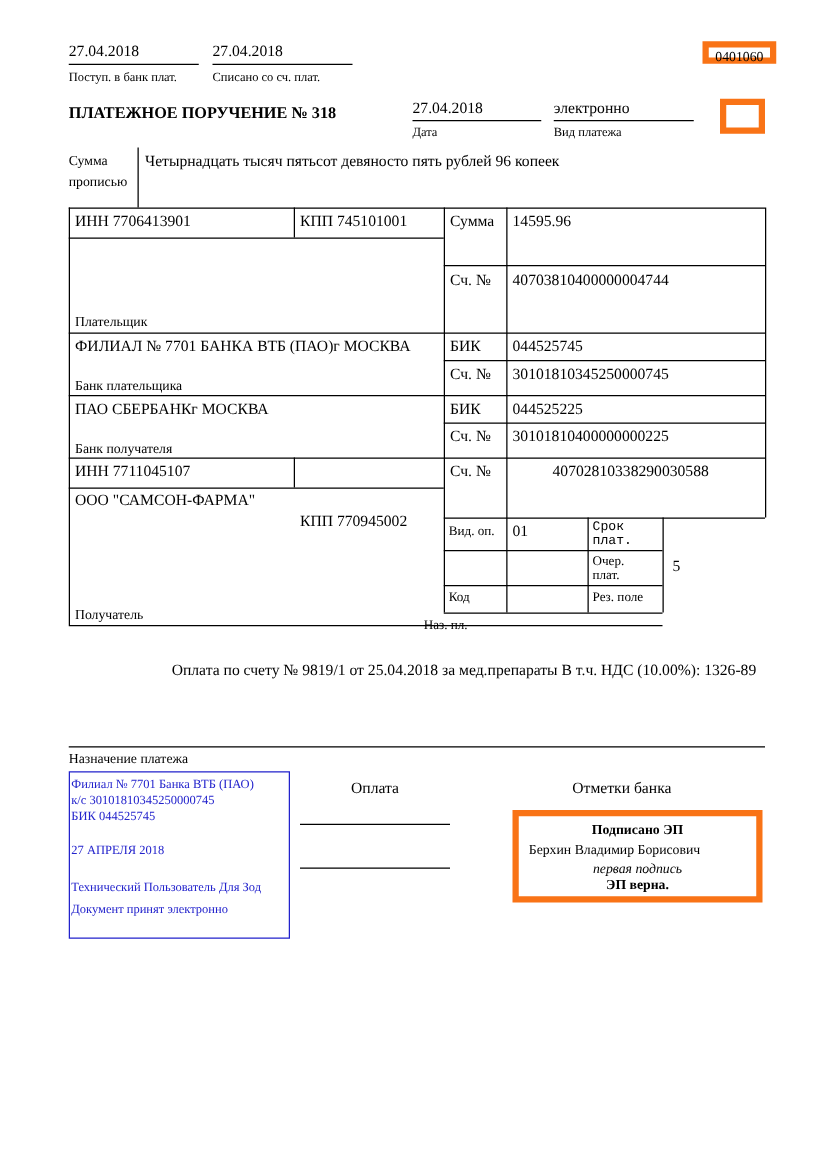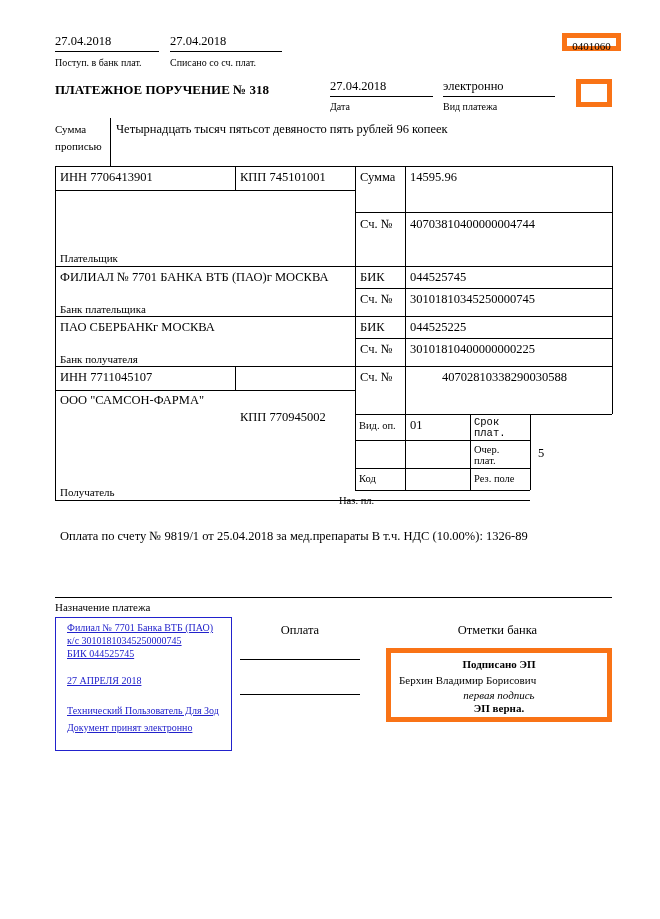--- a/index.html
+++ b/index.html
@@ -12,21 +12,21 @@
   .cap2{ font-size:11px; line-height:1.15; }
   .smallcell { font-size:10.5px; line-height:11px; }
   .b { font-weight:bold; }
   .i { font-style:italic; }
   .ctr { text-align:center; }
   .hline { position:absolute; border-top:1px solid #000; height:0; }
   .vline { position:absolute; border-left:1px solid #000; width:0; }
   .box { position:absolute; border:5px solid #f97316; }
   .ul { border-bottom:1px solid #000; padding-bottom:2px; }
   .bluebox { position:absolute; border:1px solid #2222cc; color:#2222cc;
-             font-size:10px; line-height:13px; padding:3px 11px;text-decoration:underline; }
+             font-size:10px; line-height:13px; padding:3px 1px; }
 </style>
 </head>
 <body>
 
 <div class="page">
 
   <div class="abs t ul" style="left:55px; top:34px; width:104px;">27.04.2018</div>
   <div class="abs cap" style="left:55px; top:57px;">Поступ. в банк плат.</div>
   <div class="abs t ul" style="left:170px; top:34px; width:112px;">27.04.2018</div>
   <div class="abs cap" style="left:170px; top:57px;">Списано со сч. плат.</div>
@@ -99,38 +99,38 @@
   <div class="abs smallcell" style="left:359px; top:420px;">Вид. оп.</div>
   <div class="abs t" style="left:410px; top:418px;">01</div>
   <div class="abs smallcell" style="left:474px; top:417px; width:48px;font-family:Liberation Mono, monospace;">Срок плат.</div>
   <div class="abs smallcell" style="left:339px; top:447px;margin-top:48px;">Наз. пл.</div>
   <div class="abs smallcell" style="left:474px; top:444px; width:48px;">Очер. плат.</div>
   <div class="abs t" style="left:538px; top:446px;">5</div>
   <div class="abs smallcell" style="left:359px; top:473px;">Код</div>
   <div class="abs smallcell" style="left:474px; top:473px;">Рез. поле</div>
   <div class="abs cap2" style="left:60px; top:486px;">Получатель</div>
 
-  <div class="abs t" style="left:60px; top:529px; width:545px;">Оплата по счету № 9819/1 от 25.04.2018 за мед.препараты В т.ч. НДС (10.00%): 1326-89</div>
+  <div class="abs t" style="left:60px; top:529px; width:545px;text-align:right;">Оплата по счету № 9819/1 от 25.04.2018 за мед.препараты В т.ч. НДС (10.00%): 1326-89</div>
   <div class="hline" style="left:55px; top:597px; width:557px;"></div>
   <div class="abs cap2" style="left:55px; top:601px;">Назначение платежа</div>
 
   <div class="bluebox" style="left:55px; top:617px; width:177px; height:134px;">
     <div>Филиал № 7701 Банка ВТБ (ПАО)</div>
     <div>к/с 30101810345250000745</div>
     <div>БИК 044525745</div>
     <div style="margin-top:14px;">27 АПРЕЛЯ 2018</div>
     <div style="margin-top:17px;">Технический Пользователь Для Зод</div>
     <div style="margin-top:4px;">Документ принят электронно</div>
   </div>
 
   <div class="abs t ctr" style="left:240px; top:623px; width:120px;">Оплата</div>
   <div class="hline" style="left:240px; top:659px; width:120px;"></div>
   <div class="hline" style="left:240px; top:694px; width:120px;"></div>
 
   <div class="abs t ctr" style="left:415px; top:623px; width:165px;">Отметки банка</div>
-  <div class="box" style="left:386px; top:648px; width:226px; height:74px; font-size:11px; line-height:1.25;">
+  <div class="box" style="left:410px; top:648px; width:200px; height:74px; font-size:11px; line-height:1.25;">
     <div class="b ctr" style="margin-top:5px;">Подписано ЭП</div>
     <div style="margin-top:2px; padding-left:8px;">Берхин Владимир Борисович</div>
     <div class="i ctr" style="margin-top:1px;">первая подпись</div>
     <div class="b ctr">ЭП верна.</div>
   </div>
 
 </div>
 
 </body></html>

